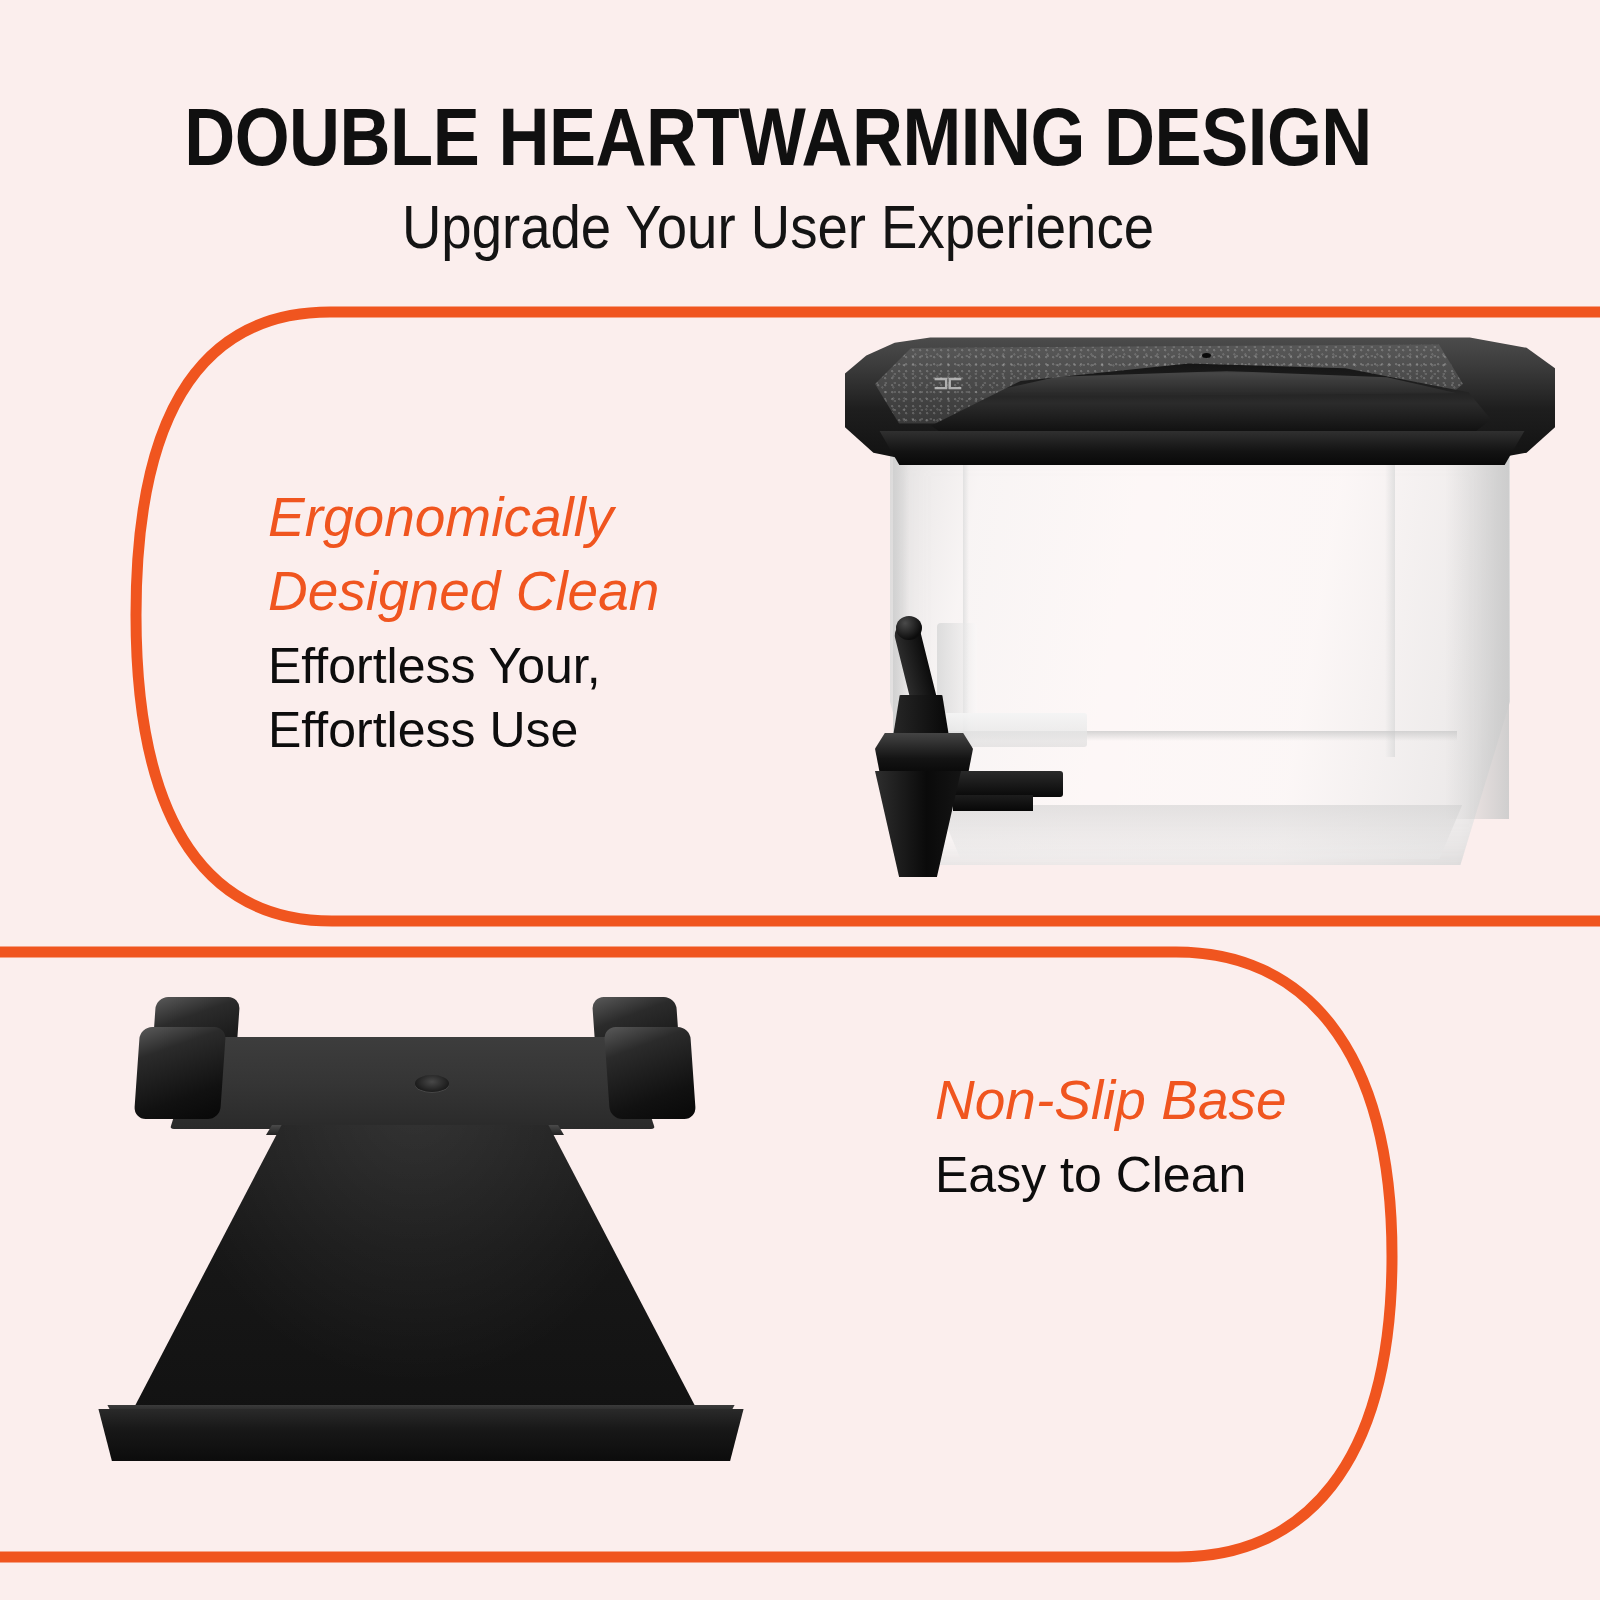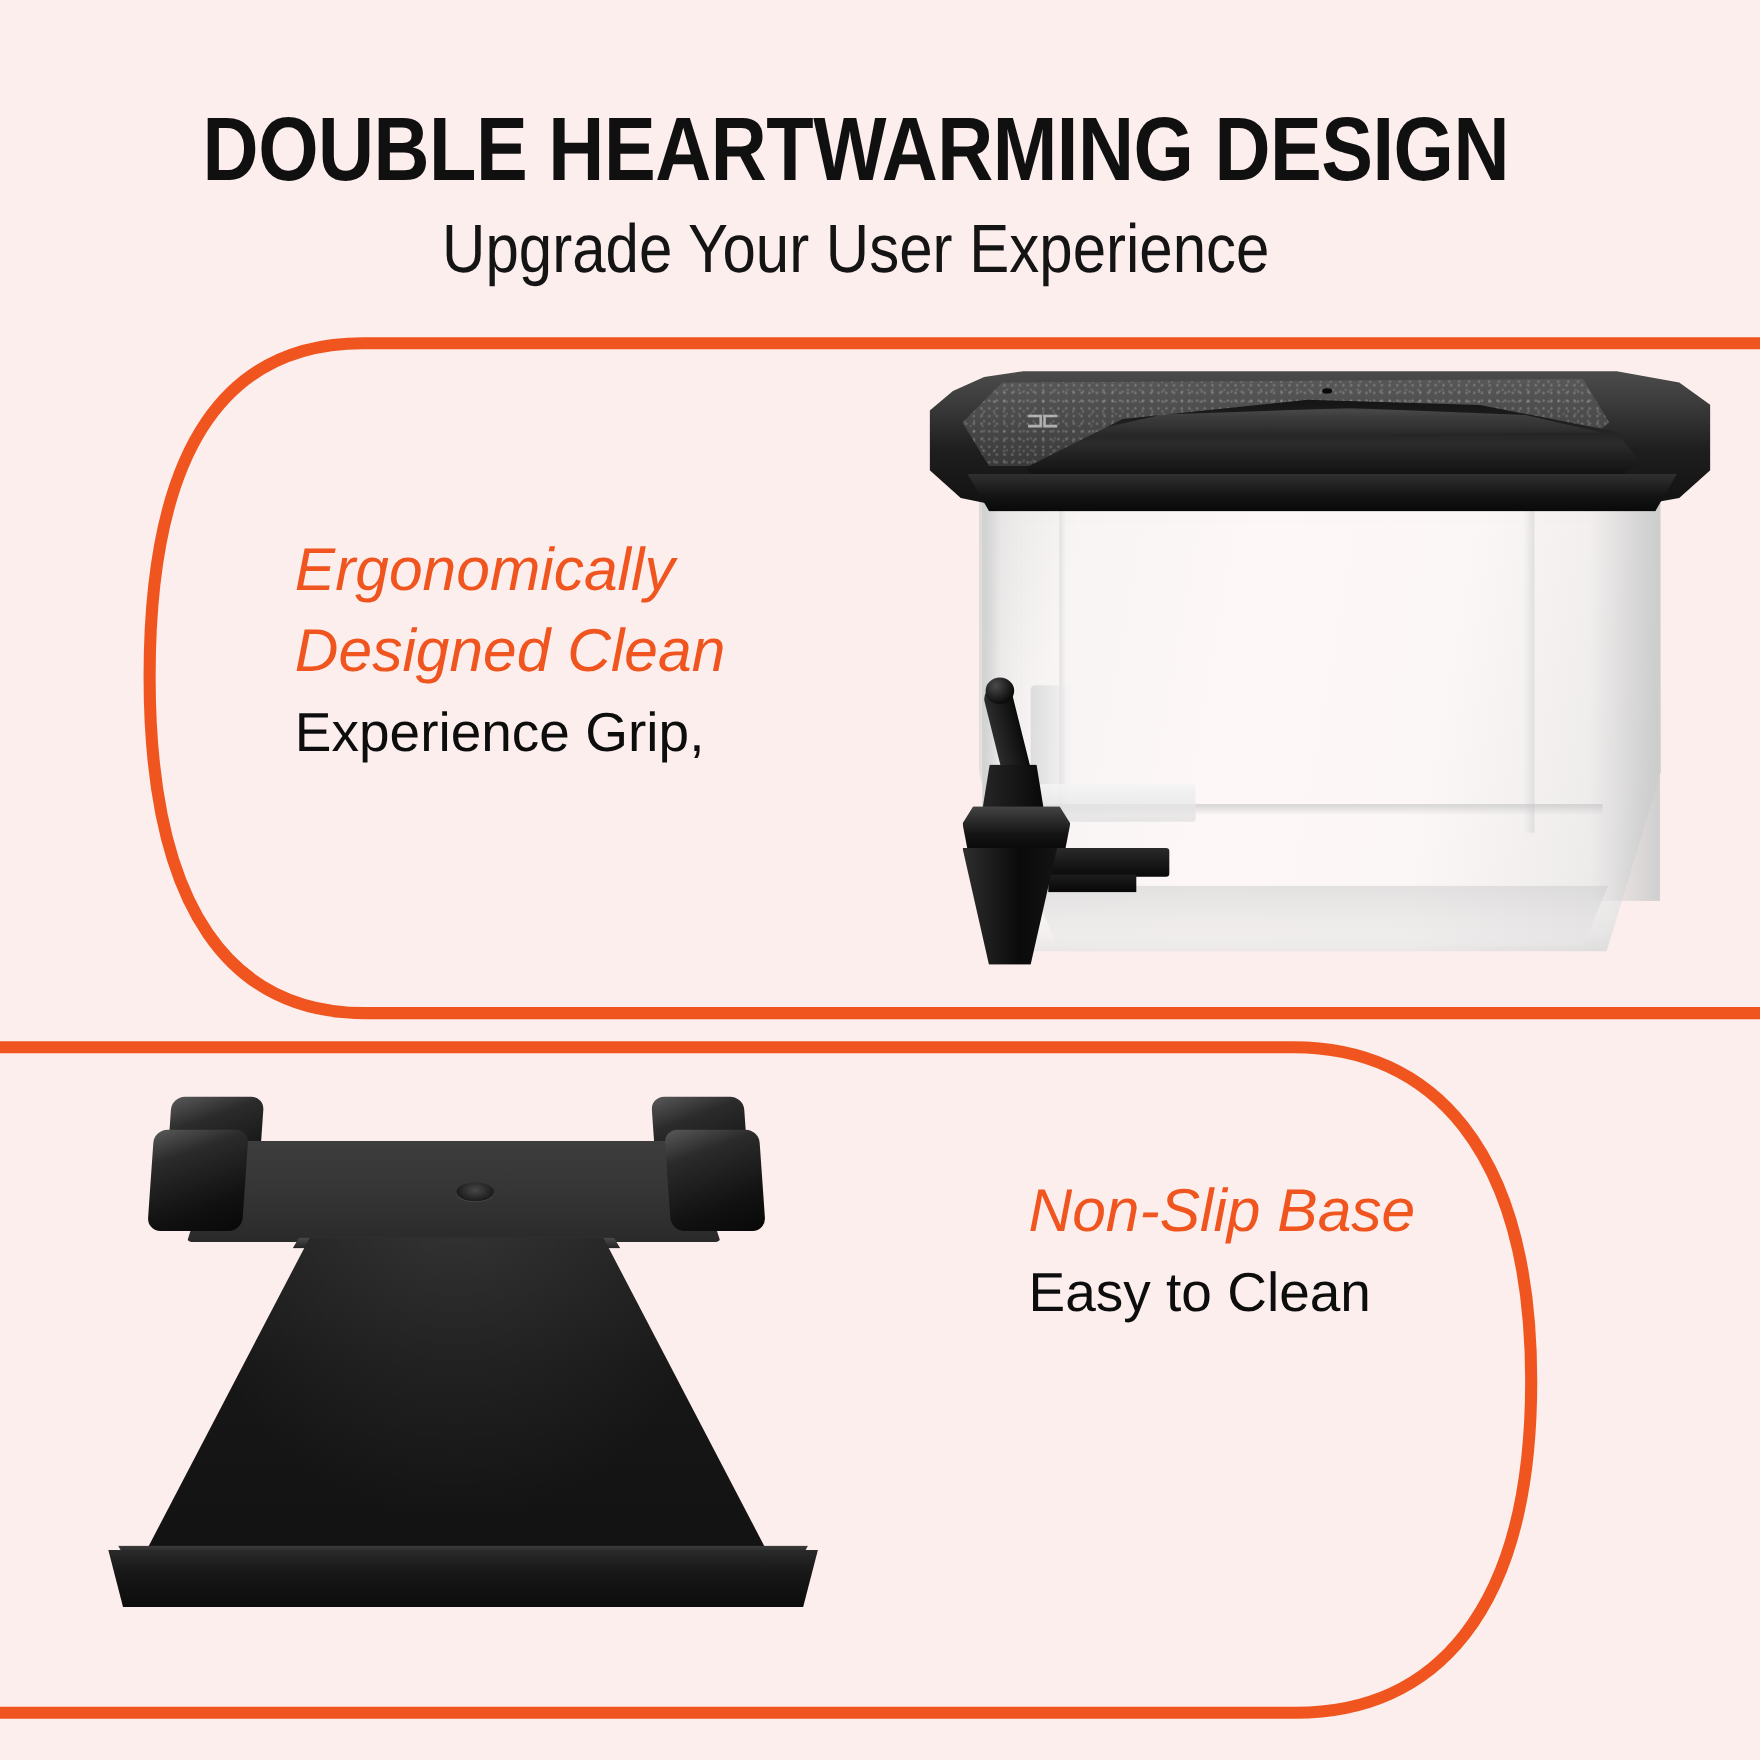--- a/index.html
+++ b/index.html
@@ -276,21 +276,22 @@
     <path d="M 0 952 L 1176 952 C 1300 952 1392 1043 1392 1256 C 1392 1468 1302 1557 1178 1557 L 0 1557" fill="none" stroke="#f0551f" stroke-width="11" stroke-linecap="round"></path>
 
     <line x1="798" y1="358" x2="798" y2="880" stroke="url(#dashFadeTop)" stroke-width="8" stroke-dasharray="17 13"></line>
 
     <line x1="830" y1="1000" x2="830" y2="1512" stroke="url(#dashFadeTop)" stroke-width="8" stroke-dasharray="17 13"></line>
   </svg>
 
   <div class="block" id="block-handle">
     <p class="hl">Ergonomically</p>
     <p class="hl">Designed Clean</p>
-    <p class="body">Experience Grip,</p>
+    <p class="body">Effortless Your,</p>
+    <p class="body">Effortless Use</p>
   </div>
 
   <div id="dispenser">
     <div class="tank"></div>
     <div class="tank-edge-l"></div>
     <div class="tank-edge-r"></div>
     <div class="tank-inner-rib"></div>
     <div class="tank-inner-rib2"></div>
     <div class="tank-notch"></div>
     <div class="tank-shelf"></div>

